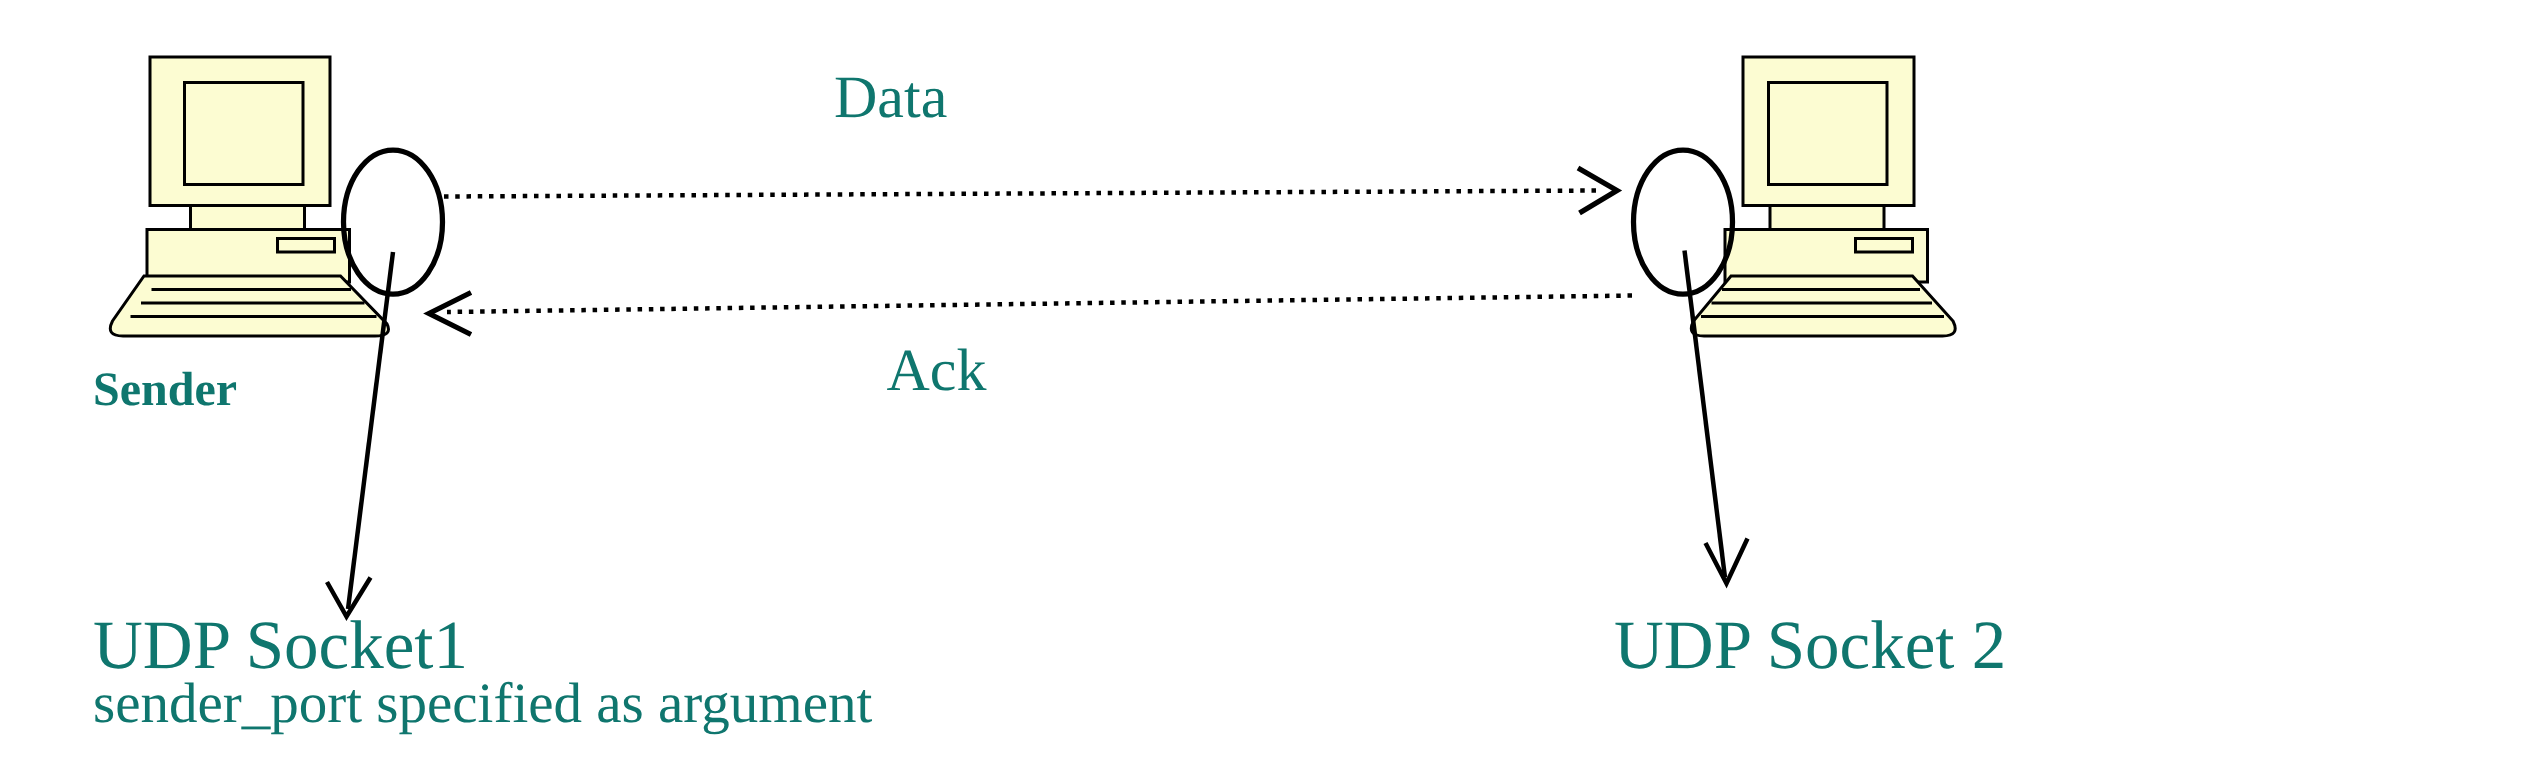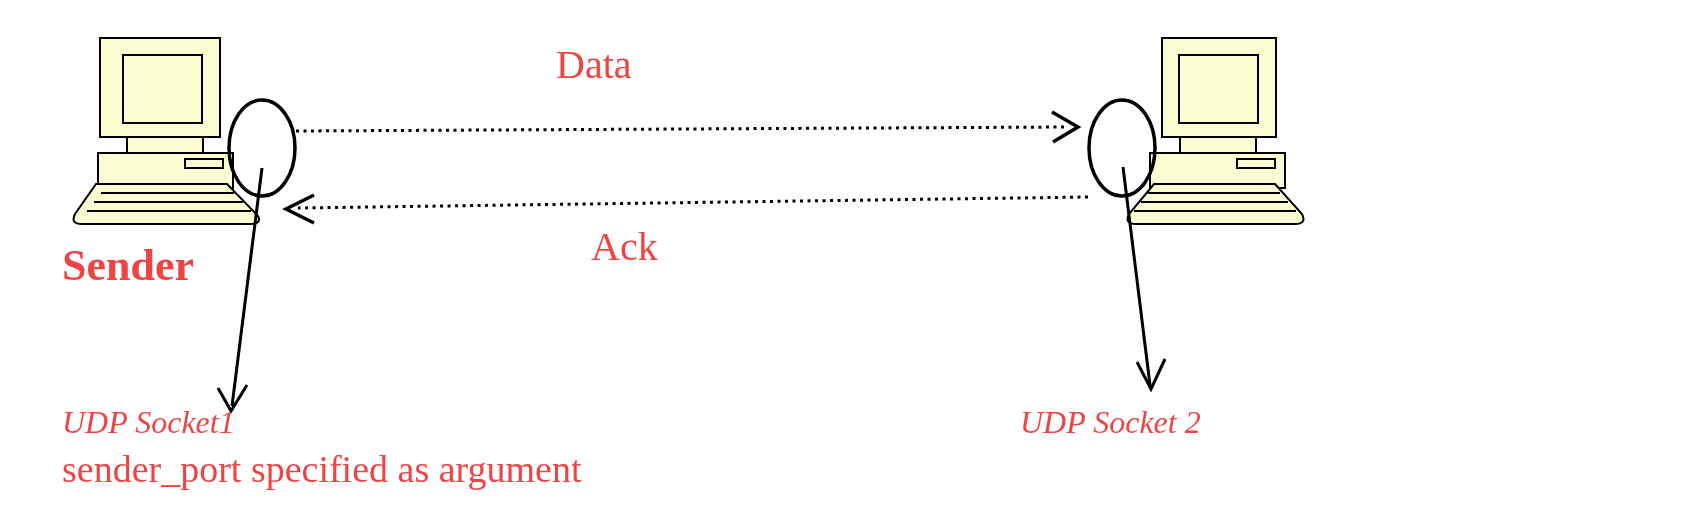--- a/index.html
+++ b/index.html
@@ -2,28 +2,28 @@
 <html><head>
 <meta charset="utf-8">
 <style>
   html, body { margin: 0; padding: 0; background: #ffffff; }
   .stage {
     position: relative;
     width: 1698px;
     height: 514px;
     background: #ffffff;
     font-family: "Liberation Serif", "DejaVu Serif", serif;
-    color: #ef4444;
+    color: #0f766e;
     overflow: hidden;
   }
   .stage svg { position: absolute; left: 0; top: 0; }
   .lbl { position: absolute; white-space: nowrap; line-height: 1.05; }
   .flow-label   { font-size: 40px; }
-  .host-label   { font-size: 44px; font-weight: bold; }
-  .socket-name  { font-size: 32px; font-style: italic; }
+  .host-label   { font-size: 32px; font-weight: bold; }
+  .socket-name  { font-size: 46px; }
   .socket-note  { font-size: 38px; }
   .outl { stroke: #000; }
 </style>
 </head>
 <body>
 
 <div class="stage">
 
   <svg width="1698" height="514" viewBox="0 0 1698 514">
 
@@ -75,15 +75,15 @@
 
   <div class="lbl flow-label" style="left:591px; top:226px;">Ack</div>
 
   <div class="lbl host-label" style="left:62px; top:243px;">Sender</div>
 
 
   <div class="lbl socket-name" style="left:62px; top:406px;">UDP Socket1</div>
 
   <div class="lbl socket-note" style="left:62px; top:450px;">sender_port specified as argument</div>
 
-  <div class="lbl socket-name" style="left:1020px; top:406px;">UDP Socket 2</div>
+  <div class="lbl socket-name" style="left:1076px; top:406px;">UDP Socket 2</div>
 
 </div>
 
 </body></html>

